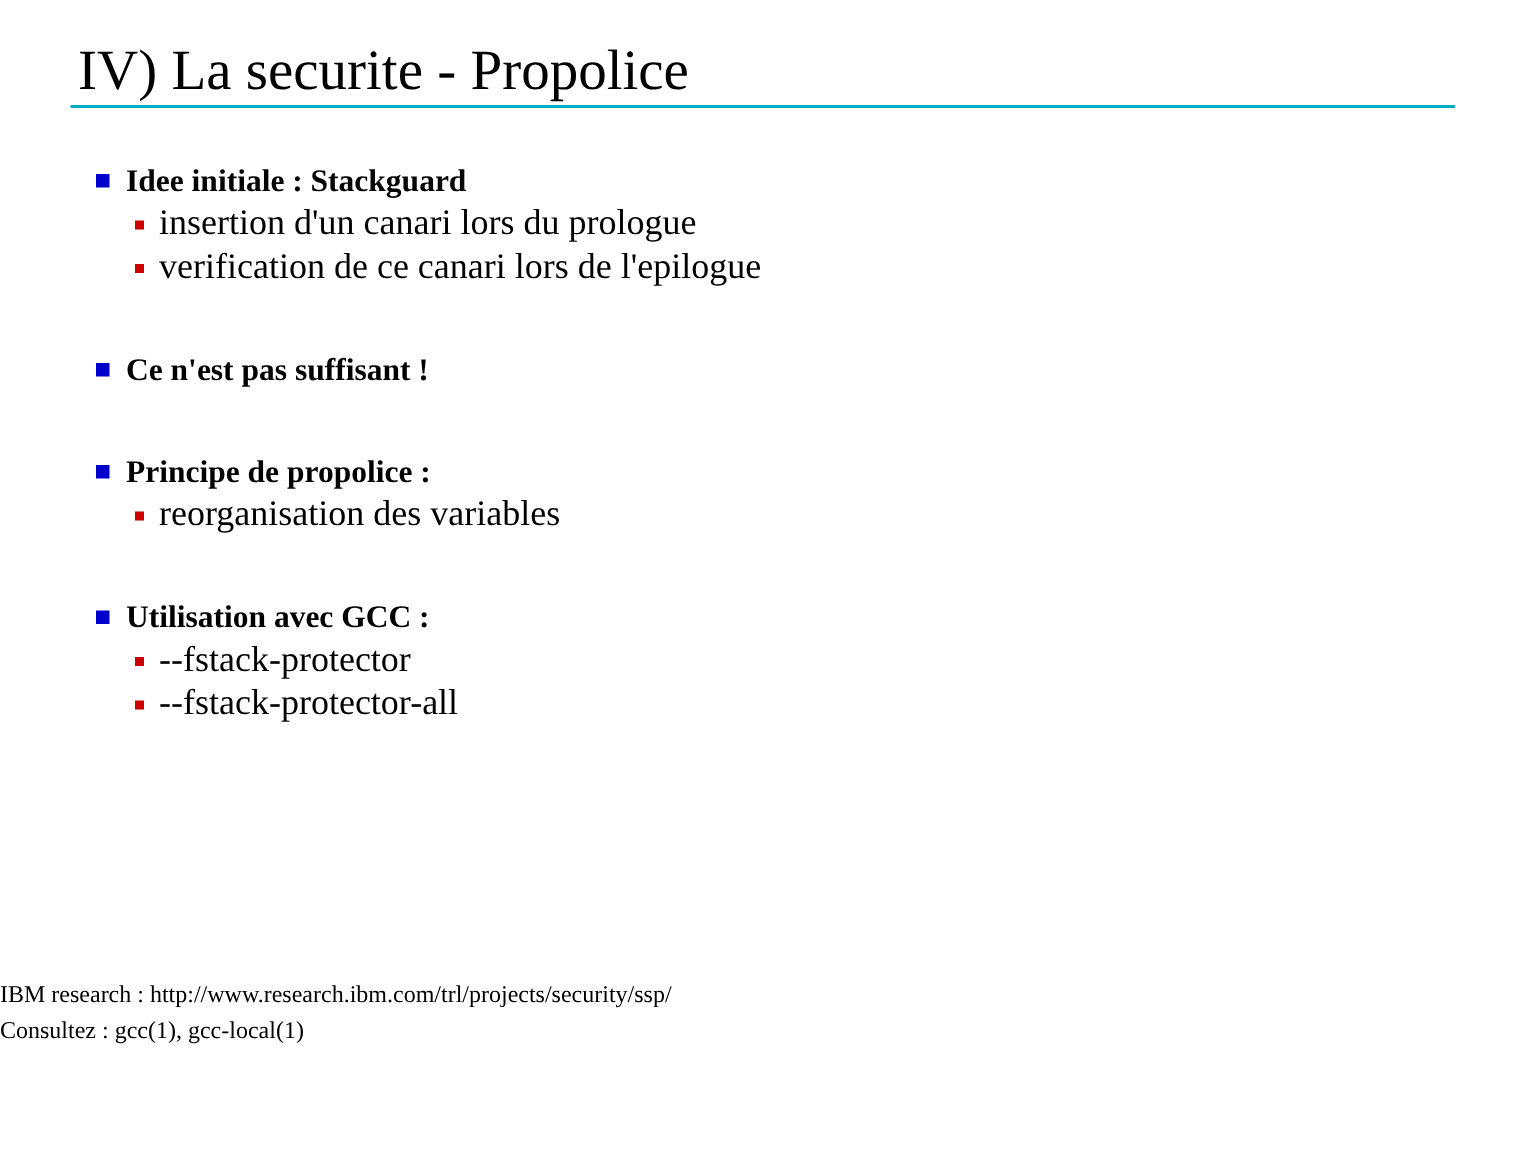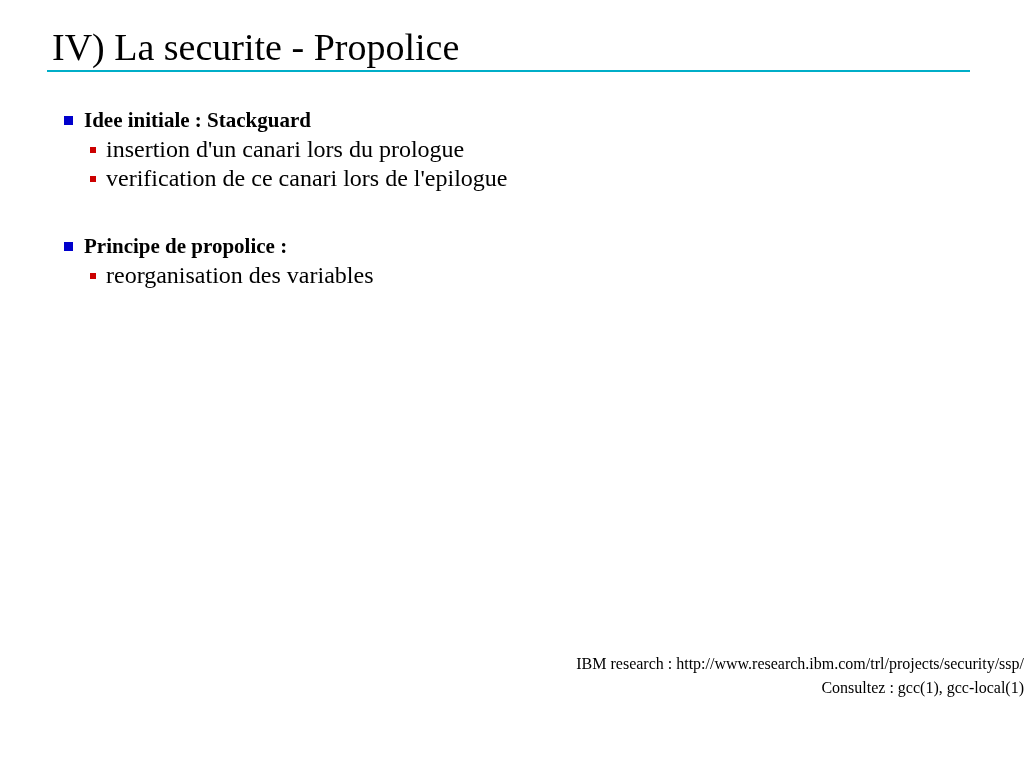--- a/index.html
+++ b/index.html
@@ -68,21 +68,21 @@
     top: 12px;
     width: 6px;
     height: 6px;
     background: #CC0000;
   }
   .footer {
     position: absolute;
     top: 652px;
     left: 0;
     width: 1024px;
-    text-align: right;
+    text-align: left;
     font-size: 16px;
     line-height: 24px;
     color: #000000;
   }
 </style>
 </head>
 <body>
 
 <div class="slide">
 
@@ -99,32 +99,52 @@
       <div class="item l2">
         <span class="bullet-sq"></span>
         <span>insertion d'un canari lors du prologue</span>
       </div>
       <div class="item l2">
         <span class="bullet-sq"></span>
         <span>verification de ce canari lors de l'epilogue</span>
       </div>
     </div>
 
+    <div class="group">
+      <div class="item l1">
+        <span class="bullet-sq"></span>
+        <span>Ce n'est pas suffisant !</span>
+      </div>
+    </div>
 
     <div class="group">
       <div class="item l1">
         <span class="bullet-sq"></span>
         <span>Principe de propolice :</span>
       </div>
       <div class="item l2">
         <span class="bullet-sq"></span>
         <span>reorganisation des variables</span>
       </div>
     </div>
 
+    <div class="group">
+      <div class="item l1">
+        <span class="bullet-sq"></span>
+        <span>Utilisation avec GCC :</span>
+      </div>
+      <div class="item l2">
+        <span class="bullet-sq"></span>
+        <span>--fstack-protector</span>
+      </div>
+      <div class="item l2">
+        <span class="bullet-sq"></span>
+        <span>--fstack-protector-all</span>
+      </div>
+    </div>
 
 
   </div>
 
   <div class="footer">
     <div>IBM research : http://www.research.ibm.com/trl/projects/security/ssp/</div>
     <div>Consultez : gcc(1), gcc-local(1)</div>
   </div>
 
 </div>

